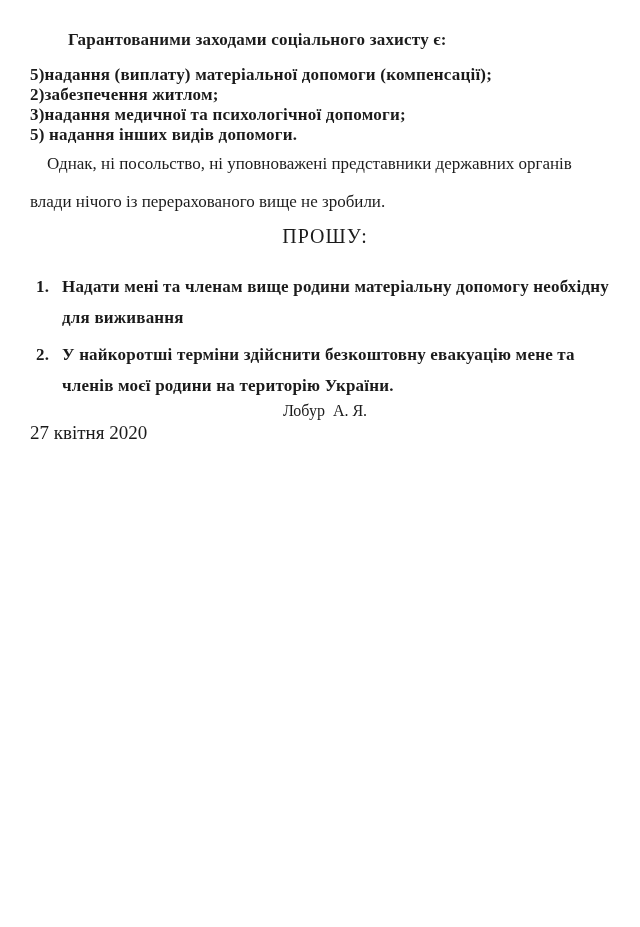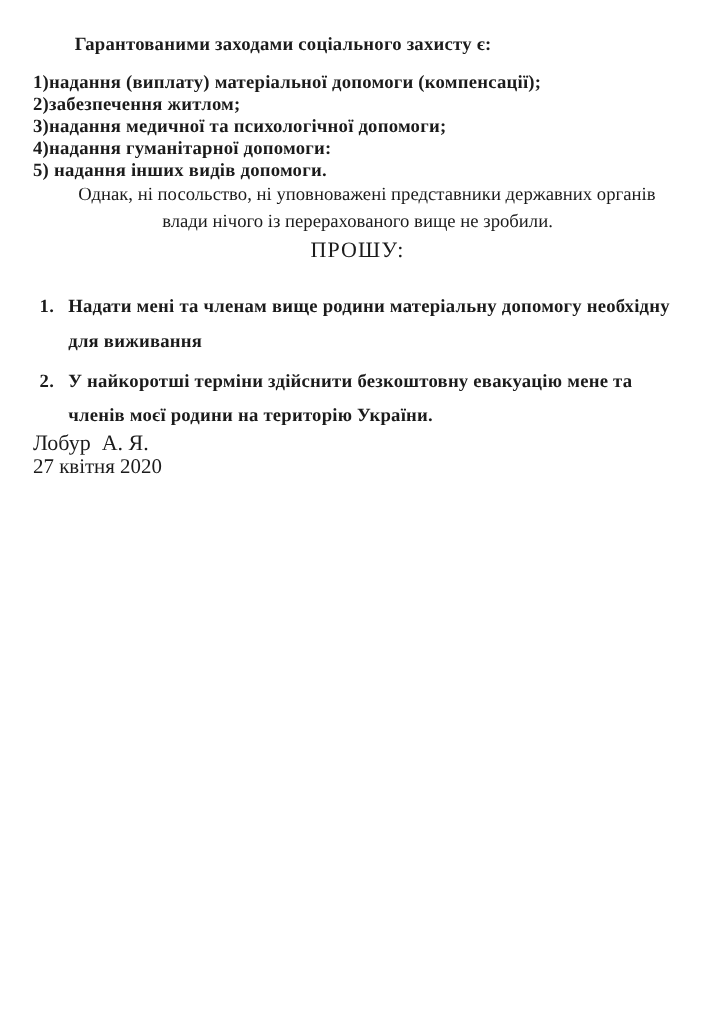--- a/index.html
+++ b/index.html
@@ -30,24 +30,23 @@
 
   .guarantee-list p {
     font-weight: bold;
     line-height: 20px;
     letter-spacing: 0.2px;
   }
   .guarantee-list p:first-child { margin-top: 15px; }
 
   .remark-paragraph {
     margin-top: 23px;
-    line-height: 24px;
+    line-height: 38px;
     text-indent: 17px;
     white-space: pre-line;
-    text-align: center;
   }
 
   .transition-line {
     margin-top: 13px;
     line-height: 20px;
   }
 
   .request-heading {
     margin: 95px 24px 0 0;
     font-size: 20px;
@@ -68,44 +67,43 @@
   .request-item .req-num {
     flex: none;
     width: 32px;
     padding-left: 6px;
     box-sizing: border-box;
   }
   .request-item .req-text { white-space: pre-line; }
 
   .signature-line {
     margin-top: 47px;
-    text-align: left;
-    font-size: 20px;
+    text-align: center;
+    font-size: 16px;
     line-height: 20px;
     white-space: pre;
   }
   .date-line {
     margin-top: 16px;
     text-align: left;
     font-size: 19px;
     line-height: 24px;
   }
 </style>
 </head>
 <body>
 
 <div class="page">
 
   <p class="intro-heading">Гарантованими заходами соціального захисту є:</p>
 
   <div class="guarantee-list">
-    <p>1)надання (виплату) матеріальної допомоги (компенсації);</p>
+    <p>5)надання (виплату) матеріальної допомоги (компенсації);</p>
     <p>2)забезпечення житлом;</p>
     <p>3)надання медичної та психологічної допомоги;</p>
-    <p>4)надання гуманітарної допомоги:</p>
     <p>5) надання інших видів допомоги.</p>
   </div>
 
   <p class="remark-paragraph">Однак, ні посольство, ні уповноважені представники державних органів
 влади нічого із перерахованого вище не зробили.</p>
 
 
   <p class="request-heading">ПРОШУ:</p>
 
   <div class="request-item">

